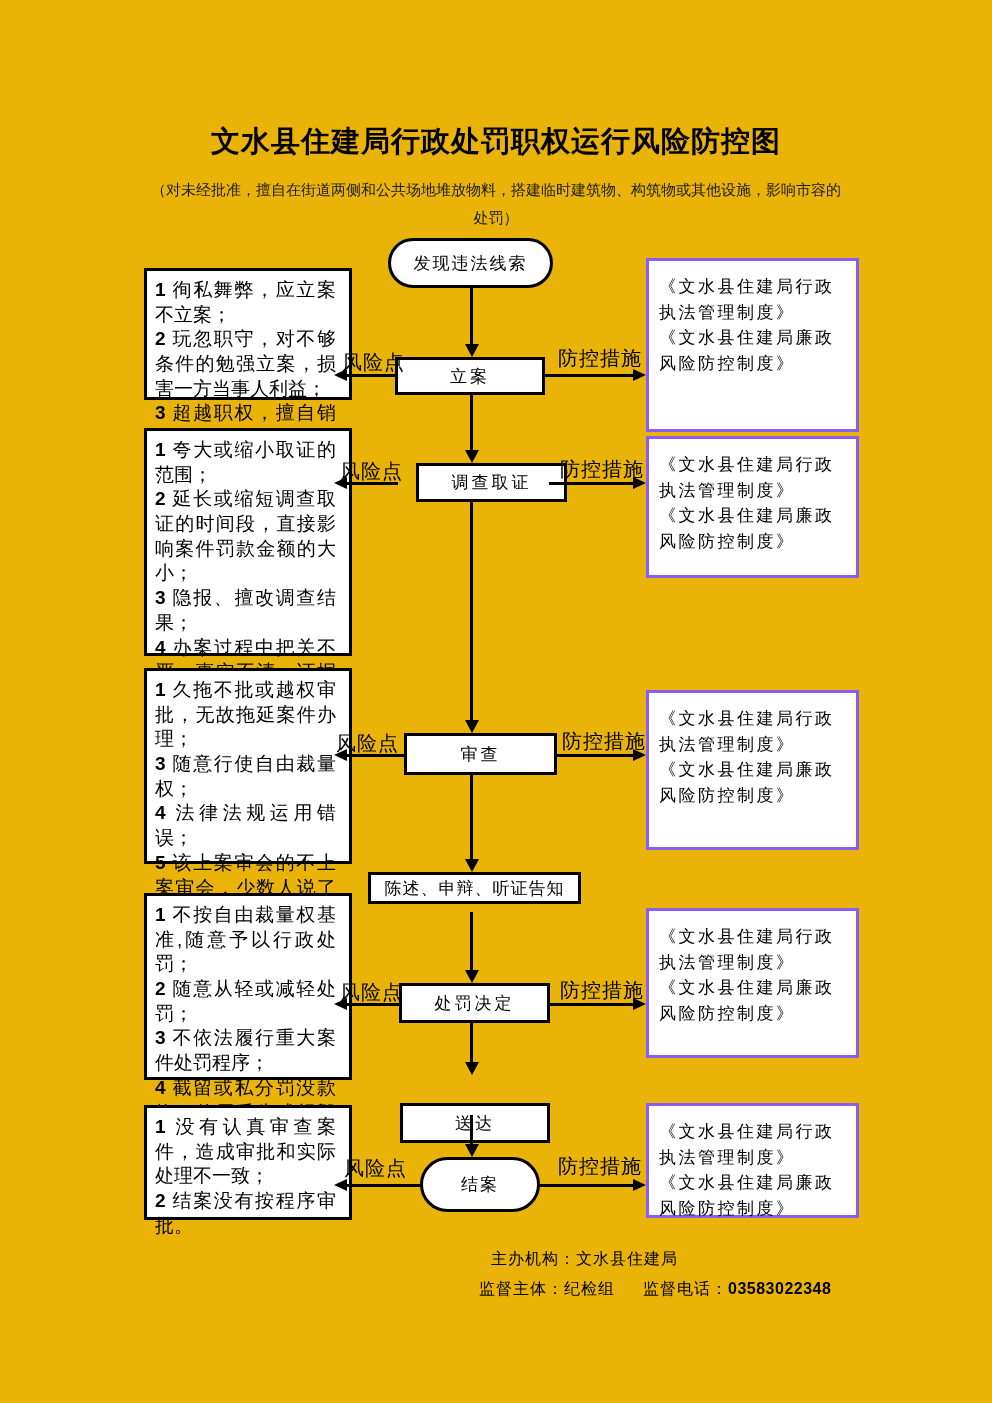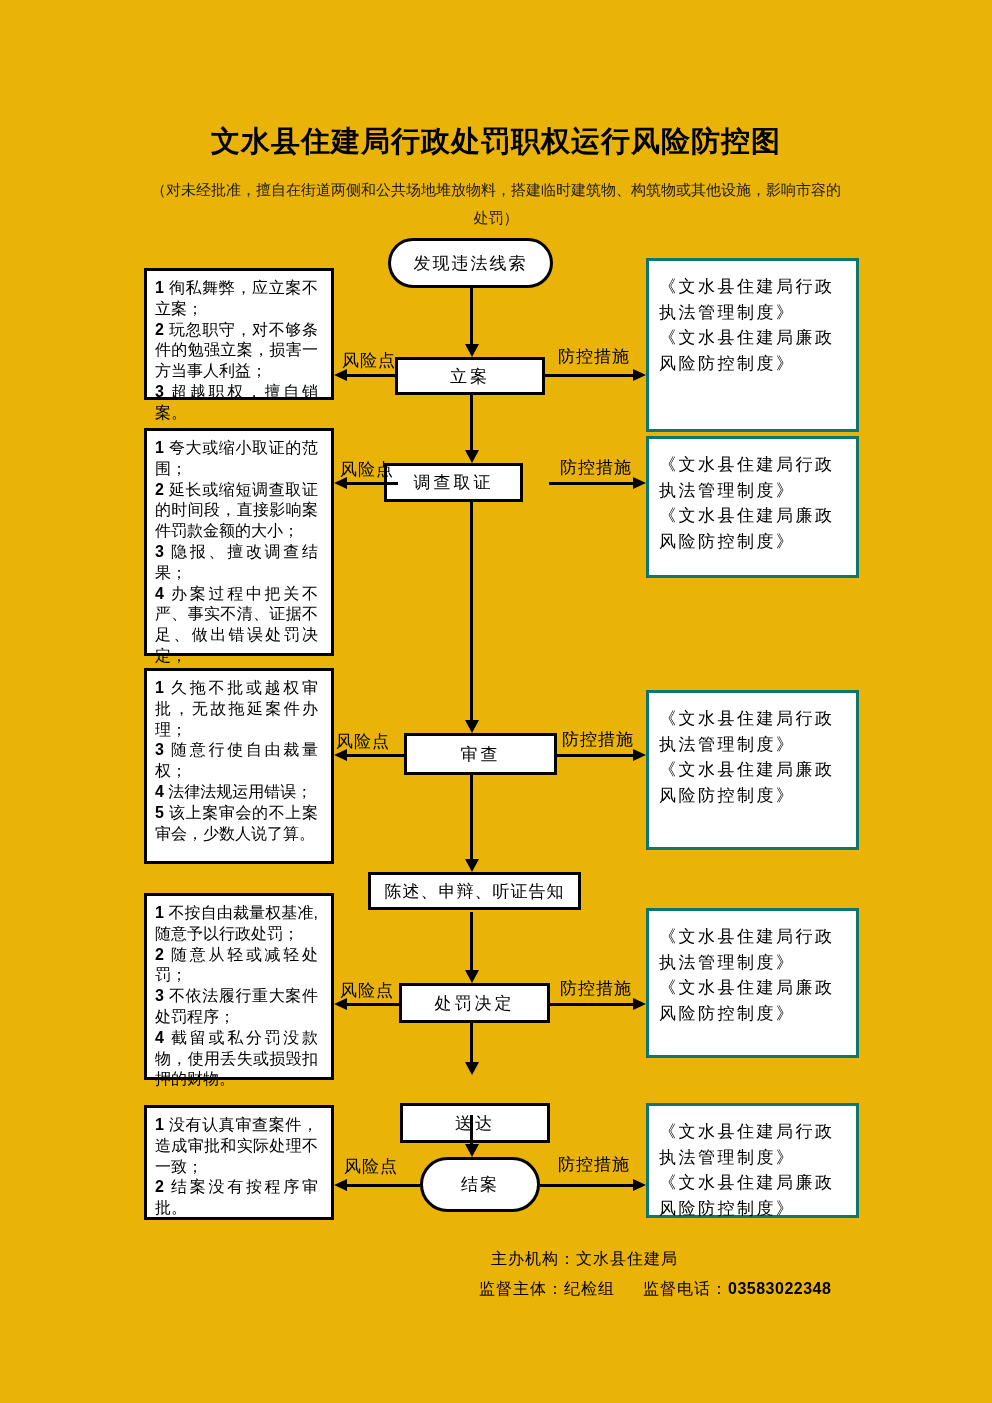--- a/index.html
+++ b/index.html
@@ -22,31 +22,31 @@
     position: absolute; border: 3px solid #000; border-radius: 28px;
     display: flex; align-items: center; justify-content: center;
     font-size: 17px; letter-spacing: 2px; background: #fff;
   }
   .process {
     position: absolute; border: 3px solid #000; background: #fff;
     display: flex; align-items: center; justify-content: center;
     font-size: 17px; letter-spacing: 3px;
   }
   .risk-box {
-    position: absolute; left: 144px; width: 190px; border: 3px solid #000;
-    padding: 7px 13px 4px 8px; font-size: 16px; line-height: 1.3;
+    position: absolute; left: 144px; width: 208px; border: 3px solid #000;
+    padding: 7px 13px 4px 8px; font-size: 19px; line-height: 1.3;
     text-align: justify; background: #fff;
   }
   .risk-item b { font-family: "Liberation Sans", sans-serif; }
   .measure-box {
-    position: absolute; left: 646px; width: 213px; border: 3px solid #0f766e;
+    position: absolute; left: 646px; width: 213px; border: 3px solid #8b5cf6;
     padding: 13px 6px 4px 10px; font-size: 17px; line-height: 1.5;
     letter-spacing: 2.5px; background: #fff;
   }
-  .flow-label { position: absolute; font-size: 17px; letter-spacing: 1px; }
+  .flow-label { position: absolute; font-size: 20px; letter-spacing: 1px; }
   .vline { position: absolute; width: 3px; background: #000; }
   .hline { position: absolute; height: 3px; background: #000; }
   .arr-down {
     position: absolute; width: 0; height: 0;
     border-left: 7px solid transparent; border-right: 7px solid transparent;
     border-top: 13px solid #000;
   }
   .arr-left {
     position: absolute; width: 0; height: 0;
     border-top: 6px solid transparent; border-bottom: 6px solid transparent;
@@ -73,31 +73,31 @@
   <div class="oval" style="left:388px; top:238px; width:165px; height:50px;">发现违法线索</div>
 
   <div class="vline" style="left:470px; top:287px; height:57px;"></div>
   <div class="arr-down" style="left:465px; top:344px;"></div>
 
   <div class="process" style="left:395px; top:357px; width:150px; height:38px;">立案</div>
 
   <div class="vline" style="left:470px; top:395px; height:55px;"></div>
   <div class="arr-down" style="left:465px; top:450px;"></div>
 
-  <div class="process" style="left:384px; top:463px; width:139px; height:39px;">调查取证</div>
+  <div class="process" style="left:416px; top:463px; width:151px; height:39px;">调查取证</div>
 
   <div class="vline" style="left:470px; top:502px; height:218px;"></div>
   <div class="arr-down" style="left:465px; top:720px;"></div>
 
   <div class="process" style="left:404px; top:733px; width:153px; height:42px;">审查</div>
 
   <div class="vline" style="left:470px; top:775px; height:84px;"></div>
   <div class="arr-down" style="left:465px; top:859px;"></div>
 
-  <div class="process" style="left:368px; top:872px; width:213px; height:38px; letter-spacing:1px;">陈述、申辩、听证告知</div>
+  <div class="process" style="left:368px; top:872px; width:213px; height:32px; letter-spacing:1px;">陈述、申辩、听证告知</div>
 
   <div class="vline" style="left:470px; top:912px; height:58px;"></div>
   <div class="arr-down" style="left:465px; top:970px;"></div>
 
   <div class="process" style="left:399px; top:983px; width:151px; height:40px;">处罚决定</div>
 
   <div class="vline" style="left:470px; top:1023px; height:39px;"></div>
   <div class="arr-down" style="left:465px; top:1062px;"></div>
 
   <div class="process" style="left:400px; top:1103px; width:150px; height:40px;">送达</div>

